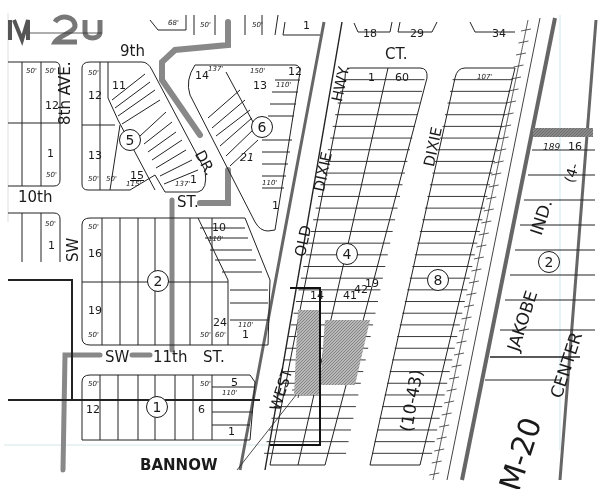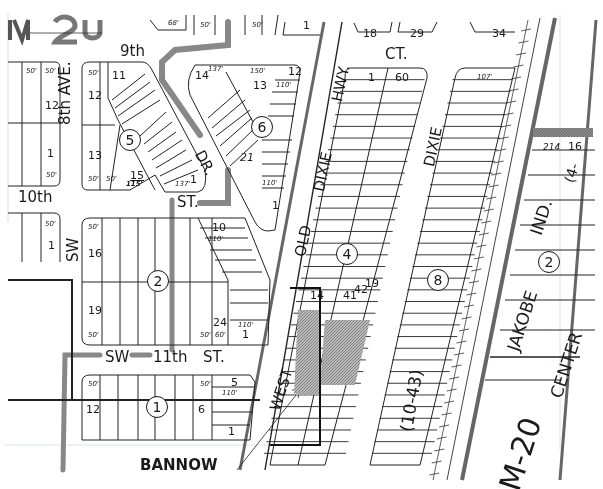--- a/index.html
+++ b/index.html
@@ -343,27 +343,27 @@
   <span class="lbl lot" style="left:410px;top:28px;">29</span>
   <span class="lbl lot" style="left:492px;top:28px;">34</span>
 
   <span class="lbl dim" style="left:26px;top:68px;">50'</span>
   <span class="lbl dim" style="left:45px;top:68px;">50'</span>
   <span class="lbl lot" style="left:45px;top:100px;">12</span>
   <span class="lbl lot" style="left:47px;top:148px;">1</span>
   <span class="lbl dim" style="left:46px;top:172px;">50'</span>
 
   <span class="lbl dim" style="left:88px;top:70px;">50'</span>
-  <span class="lbl lot" style="left:112px;top:70px;">11</span>
+  <span class="lbl lot" style="left:112px;top:80px;">11</span>
   <span class="lbl lot" style="left:88px;top:90px;">12</span>
   <span class="lbl lot" style="left:88px;top:150px;">13</span>
   <span class="lbl dim" style="left:88px;top:176px;">50'</span>
   <span class="lbl dim" style="left:106px;top:176px;">50'</span>
   <span class="lbl lot" style="left:130px;top:170px;text-decoration:underline;">15</span>
-  <span class="lbl dim" style="left:126px;top:181px;font-weight:bold;">115'</span>
+  <span class="lbl dim" style="left:126px;top:181px;">115'</span>
   <span class="lbl dim" style="left:175px;top:181px;">137'</span>
   <span class="lbl lot" style="left:190px;top:174px;">1</span>
 
   <span class="lbl lot" style="left:195px;top:70px;">14</span>
   <span class="lbl dim" style="left:208px;top:66px;">137'</span>
   <span class="lbl dim" style="left:250px;top:68px;">150'</span>
   <span class="lbl lot" style="left:253px;top:80px;">13</span>
   <span class="lbl lot" style="left:288px;top:66px;">12</span>
   <span class="lbl dim" style="left:276px;top:82px;">110'</span>
   <span class="lbl lot" style="left:240px;top:152px;font-style:italic;">21</span>
@@ -392,18 +392,18 @@
   <span class="lbl dim" style="left:200px;top:332px;">50'</span>
 
   <span class="lbl dim" style="left:88px;top:381px;">50'</span>
   <span class="lbl lot" style="left:86px;top:404px;">12</span>
   <span class="lbl dim" style="left:200px;top:381px;">50'</span>
   <span class="lbl lot" style="left:198px;top:404px;">6</span>
   <span class="lbl lot" style="left:231px;top:377px;">5</span>
   <span class="lbl dim" style="left:222px;top:390px;">110'</span>
   <span class="lbl lot" style="left:228px;top:426px;">1</span>
 
-  <span class="lbl dim" style="left:543px;top:143px;font-size:9px;">214</span>
+  <span class="lbl dim" style="left:543px;top:143px;font-size:9px;">189</span>
   <span class="lbl lot" style="left:568px;top:141px;">16</span>
 
   <span class="lbl dim" style="left:45px;top:221px;">50'</span>
   <span class="lbl lot" style="left:48px;top:240px;">1</span>
 </div>
 
 </body></html>

